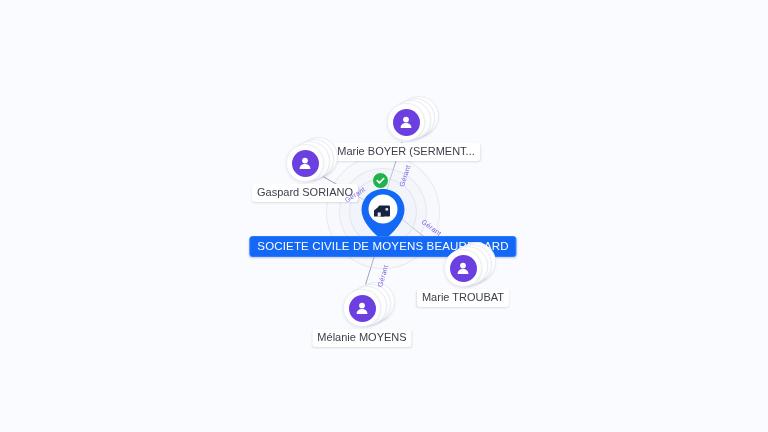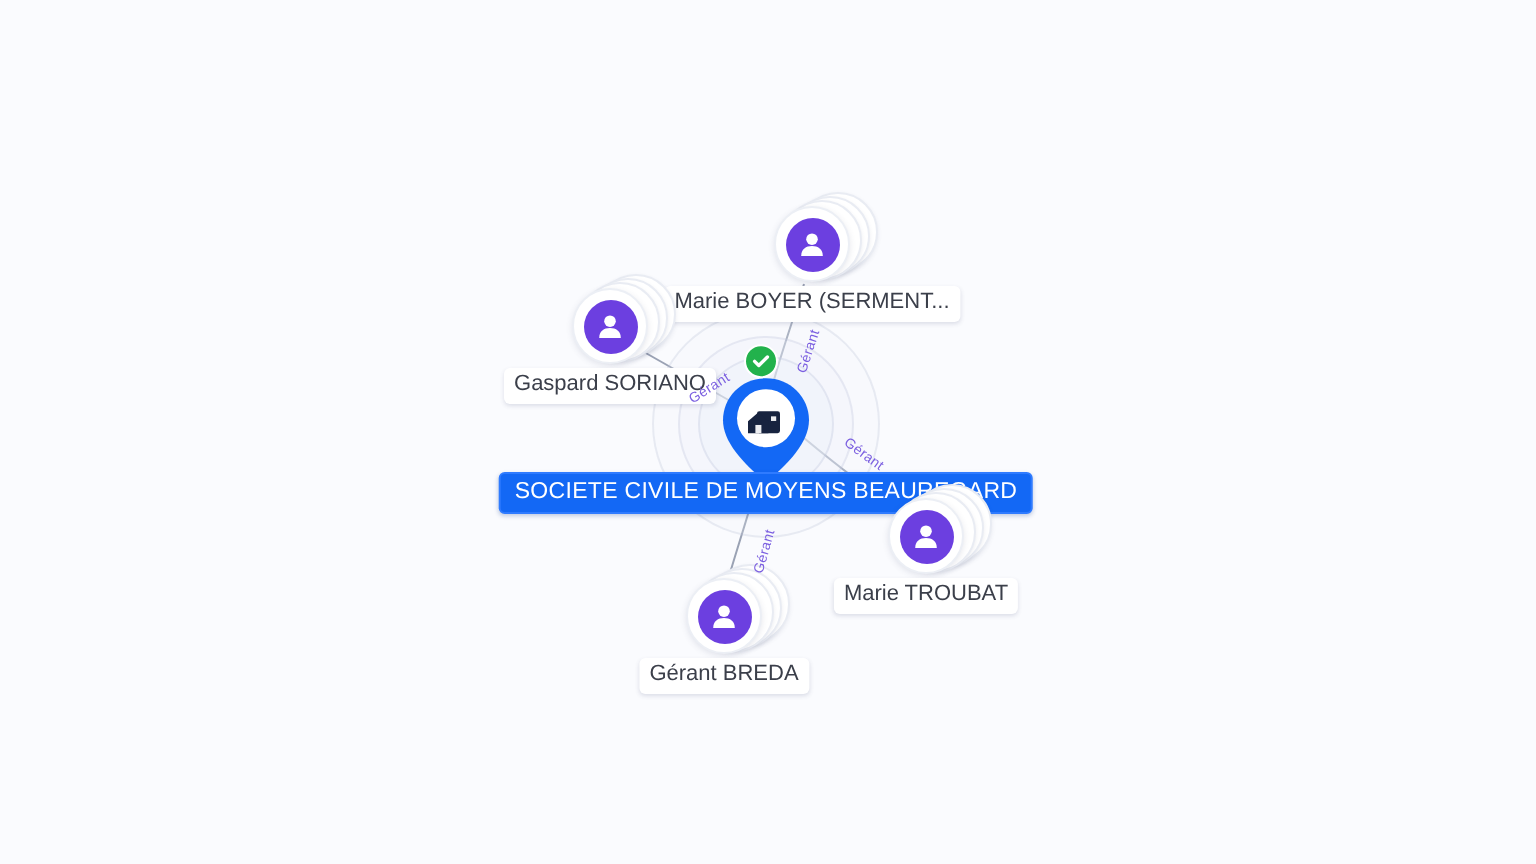--- a/index.html
+++ b/index.html
@@ -268,21 +268,21 @@
         <div class="sc s1"></div>
     </div>
     <div class="avatar-ring">
       <div class="avatar">
         <svg width="16" height="16" viewBox="0 0 16 16">
           <circle cx="8" cy="5.6" r="2.9" fill="#ffffff"></circle>
           <path d="M2.6 14 C2.6 10.6 5 9 8 9 C11 9 13.4 10.6 13.4 14 Z" fill="#ffffff"></path>
         </svg>
       </div>
     </div>
-    <div class="person-label">Gérant BREDA</div>
+    <div class="person-label">Mélanie MOYENS</div>
   </div>
 
   <div class="edge-label" style="left:394px; top:172px; transform: rotate(-72deg);">Gérant</div>
   <div class="edge-label" style="left:344px; top:191px; transform: rotate(-32deg);">Gérant</div>
   <div class="edge-label" style="left:420px; top:224px; transform: rotate(36deg);">Gérant</div>
   <div class="edge-label" style="left:372px; top:272px; transform: rotate(-74deg);">Gérant</div>
 
 </div>
 
 </body></html>

